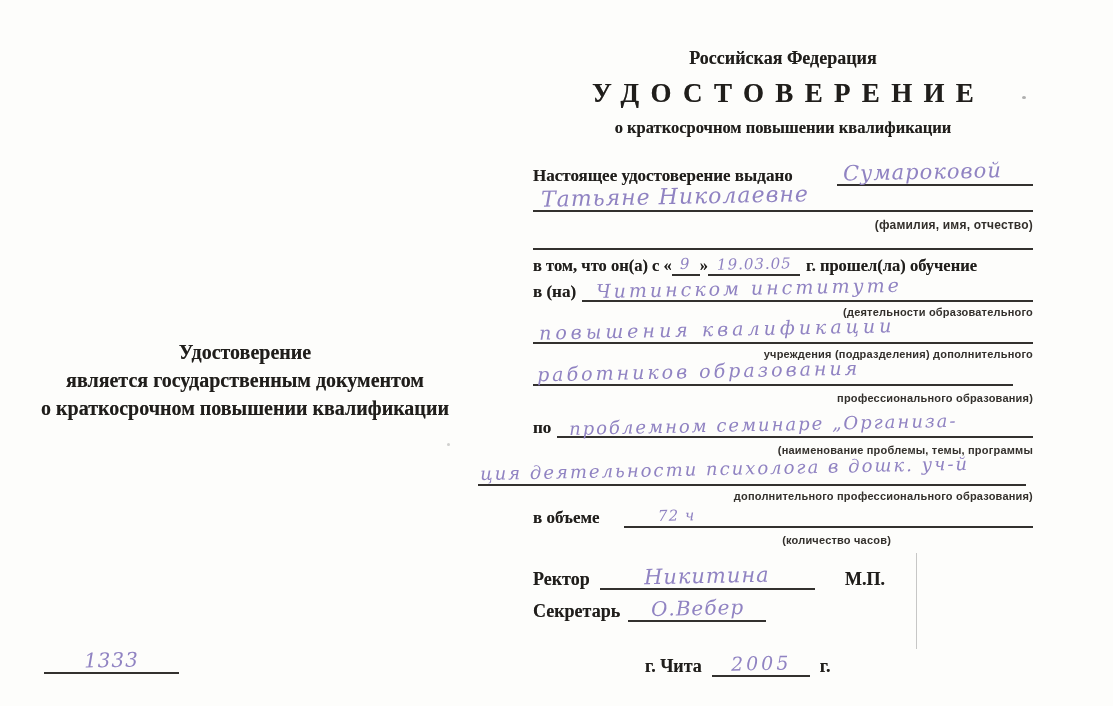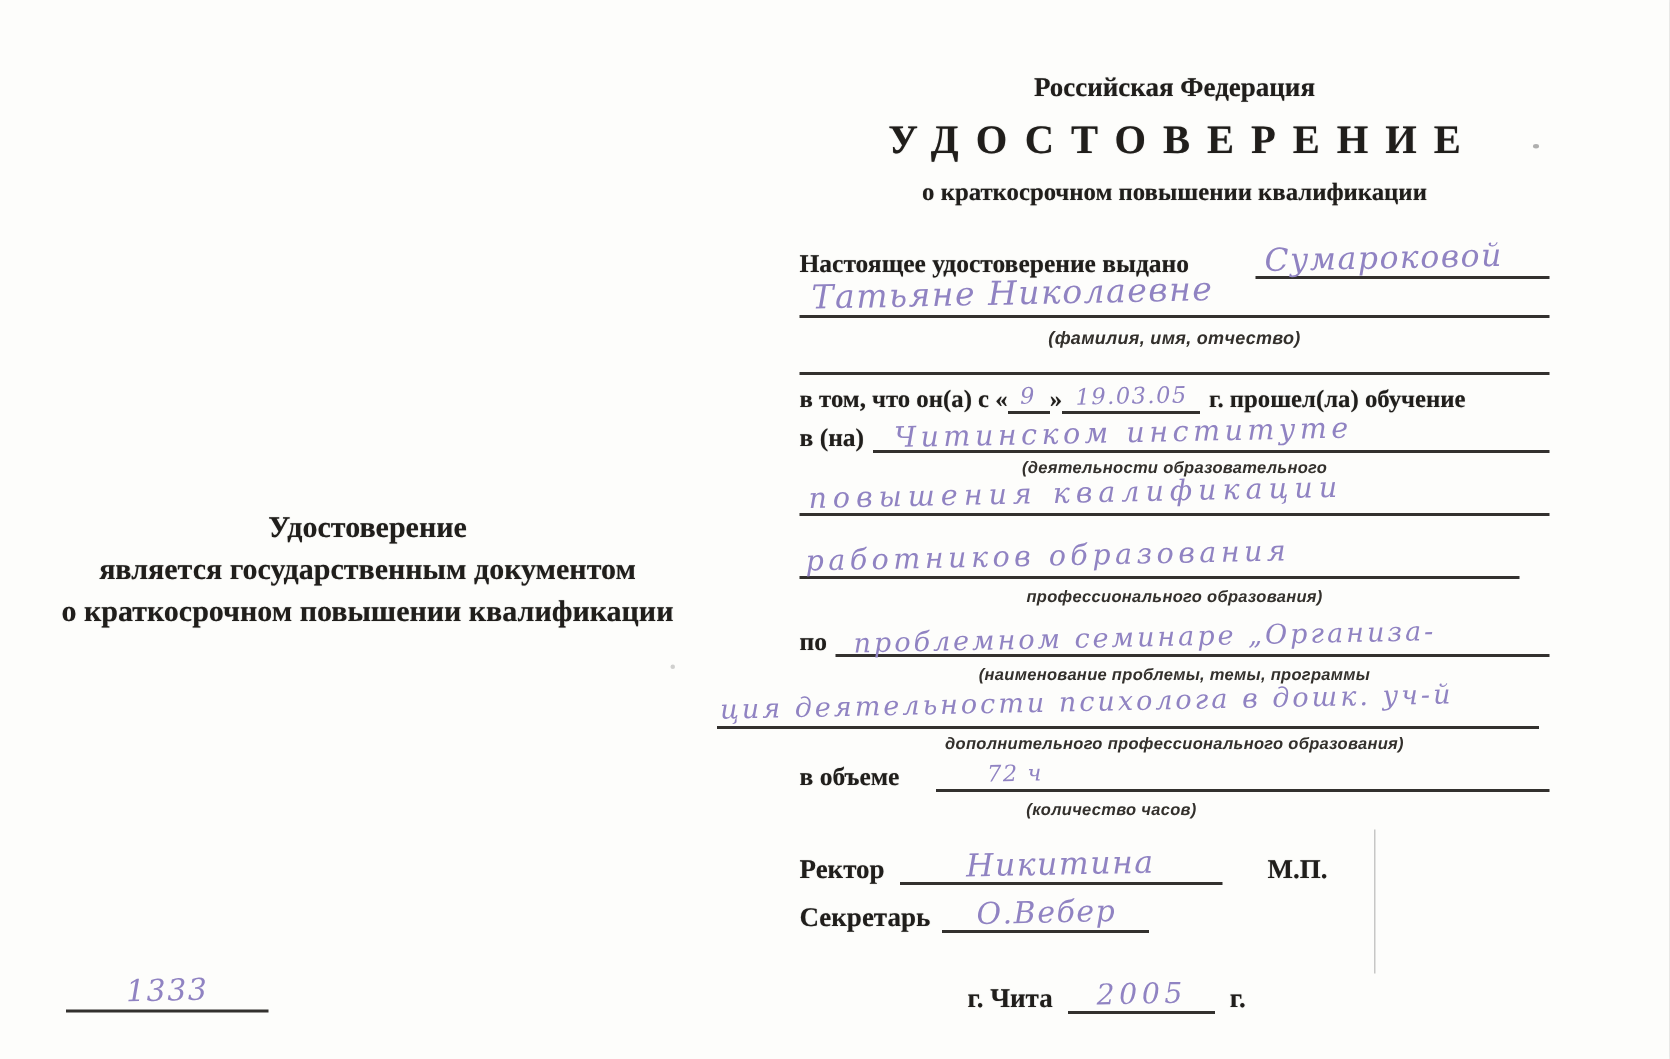--- a/index.html
+++ b/index.html
@@ -10,22 +10,22 @@
   }
   .printed{font-weight:bold;text-shadow:0 0 .6px rgba(40,40,40,.55);}
   .row{position:absolute;}
   .flexrow{display:flex;align-items:flex-end;white-space:nowrap;}
   .uline{border-bottom:2px solid #33312e;}
   .hw{
     font-family:"DejaVu Serif",serif;font-style:italic;color:#9083c2;
     letter-spacing:1px;display:inline-block;transform:rotate(-1.2deg);
   }
   .cap{
-    font-family:"Liberation Sans",sans-serif;font-weight:bold;font-style:italic;
-    font-size:11px;color:#33302c;text-align:center;letter-spacing:.2px;
+    font-family:"Liberation Sans",sans-serif;font-weight:bold;
+    font-size:11px;color:#33302c;text-align:right;letter-spacing:.2px;
   }
   .center{text-align:center;}
   .speck{position:absolute;background:#8d8d8d;border-radius:50%;opacity:.7;}
   .vline{position:absolute;width:1px;background:rgba(60,60,60,.28);}
 </style>
 </head>
 <body>
 
 <div class="page">
 
@@ -76,20 +76,21 @@
       <span class="hw" style="font-size:19px;padding-left:14px;letter-spacing:3px;">Читинском институте</span>
     </span>
   </div>
 
   <div class="row cap" style="left:533px;top:306px;width:500px;">(деятельности образовательного</div>
 
   <div class="row uline" style="left:533px;top:318px;width:500px;height:24px;">
     <span class="hw" style="font-size:19px;padding-left:6px;letter-spacing:4px;">повышения квалификации</span>
   </div>
 
+  <div class="row cap" style="left:533px;top:348px;width:500px;">учреждения (подразделения) дополнительного</div>
 
   <div class="row uline" style="left:533px;top:360px;width:480px;height:24px;">
     <span class="hw" style="font-size:19px;padding-left:4px;letter-spacing:3px;">работников образования</span>
   </div>
 
   <div class="row cap" style="left:533px;top:392px;width:500px;">профессионального образования)</div>
 
   <div class="row flexrow" style="left:533px;top:412px;width:500px;height:26px;font-size:17px;">
     <span class="printed">по</span>
     <span class="uline" style="flex:1;margin-left:6px;">

